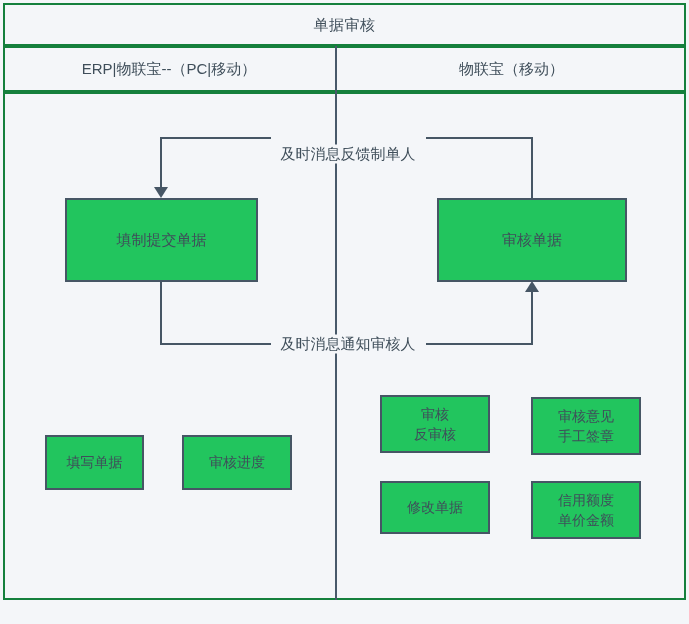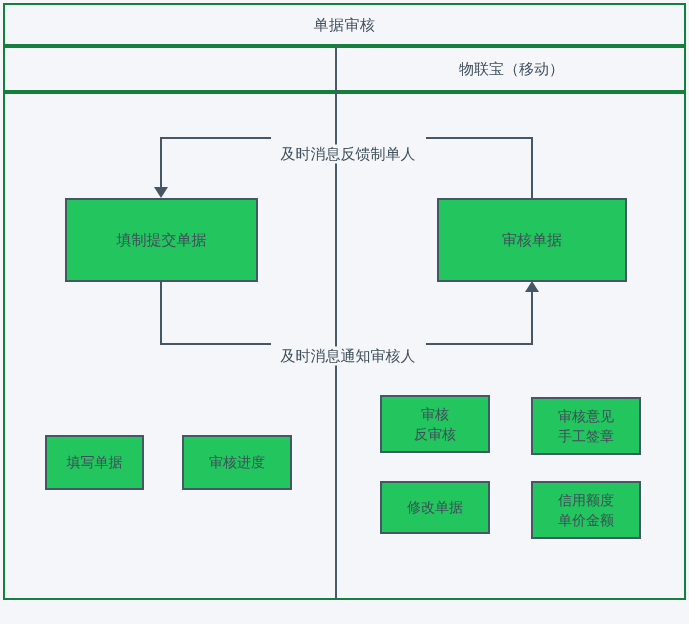--- a/index.html
+++ b/index.html
@@ -123,40 +123,43 @@
 </head>
 <body>
 
 <div id="canvas">
 
   <div class="lane-frame title-band">
     <div class="band-label">单据审核</div>
   </div>
 
   <div class="lane-frame lane-band"></div>
+  <div class="lane-half left">
+    <span>ERP|物联宝--（PC|移动）</span>
+  </div>
   <div class="lane-half right">
     <span>物联宝（移动）</span>
   </div>
 
   <div class="lane-frame body-band"></div>
   <div class="lane-split"></div>
 
   <div class="seg v" style="left:531px; top:138px; height:60px;"></div>
   <div class="seg h" style="left:426px; top:137px; width:107px;"></div>
   <div class="seg h" style="left:160px; top:137px; width:111px;"></div>
   <div class="seg v" style="left:160px; top:137px; height:50px;"></div>
   <div class="arrow-down" style="left:154px; top:187px;"></div>
   <div class="edge-label" style="left:348px; top:138px;margin-top:16px;">及时消息反馈制单人</div>
 
   <div class="seg v" style="left:160px; top:281px; height:64px;"></div>
   <div class="seg h" style="left:160px; top:343px; width:111px;"></div>
   <div class="seg h" style="left:426px; top:343px; width:107px;"></div>
   <div class="seg v" style="left:531px; top:292px; height:53px;"></div>
   <div class="arrow-up" style="left:525px; top:281px;"></div>
-  <div class="edge-label" style="left:348px; top:344px;margin-top:12px;">及时消息通知审核人</div>
+  <div class="edge-label" style="left:348px; top:344px;">及时消息通知审核人</div>
 
   <div class="node big" style="left:65px; top:198px; width:193px; height:84px;">填制提交单据</div>
 
   <div class="node big" style="left:437px; top:198px; width:190px; height:84px;">审核单据</div>
 
   <div class="node" style="left:45px; top:435px; width:99px; height:55px;">填写单据</div>
 
   <div class="node" style="left:182px; top:435px; width:110px; height:55px;">审核进度</div>
 
   <div class="node" style="left:380px; top:395px; width:110px; height:58px;">审核

